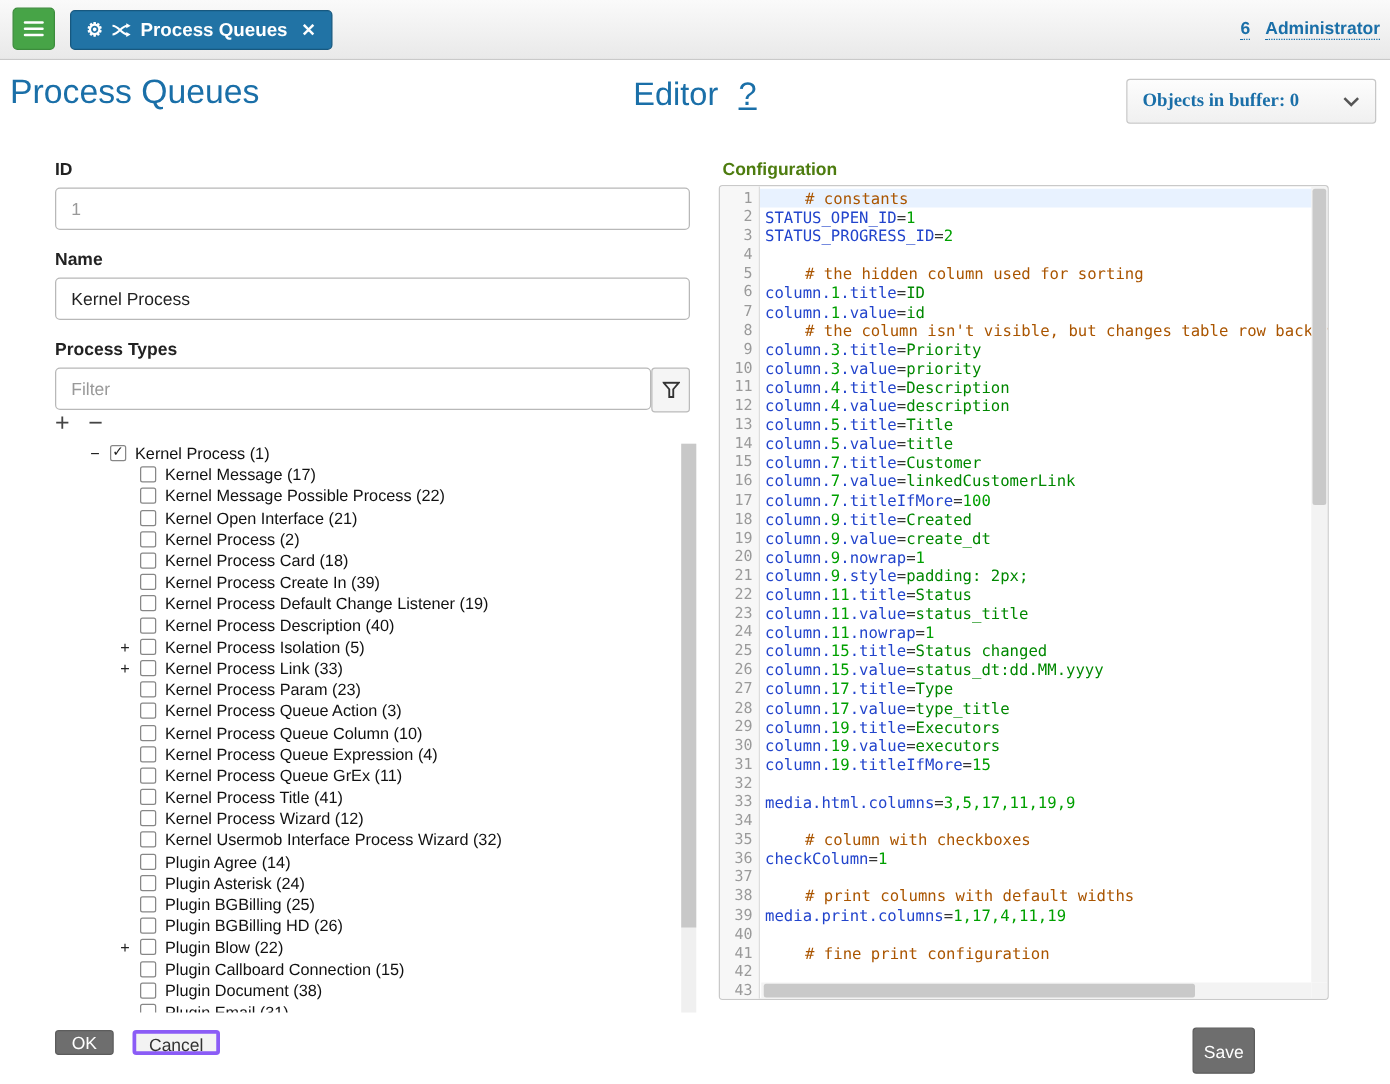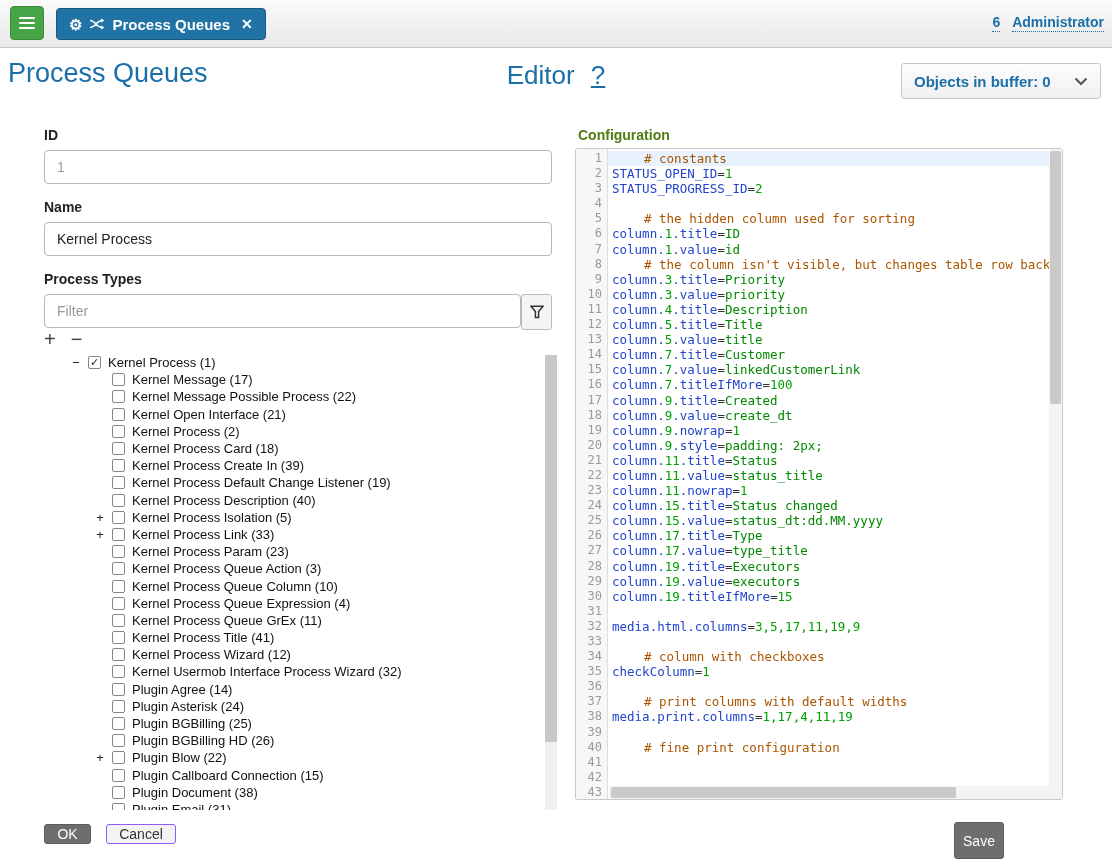--- a/index.html
+++ b/index.html
@@ -24,21 +24,21 @@
 
   
   .h1{position:absolute;left:8px;top:58px;font-size:27px;font-weight:400;color:#1a6fa8;margin:0;}
   .editor-title{position:absolute;left:0;top:60px;width:1112px;text-align:center;
                 font-size:26px;color:#1a6fa8;pointer-events:none;}
   .editor-title .help{text-decoration:underline;margin-left:9px;cursor:pointer;pointer-events:auto;}
   .buffer-btn{position:absolute;right:11px;top:63px;width:200px;height:36px;
               background:linear-gradient(#fdfdfd,#f0f0f0);border:1px solid #c7c7c7;border-radius:3px;
               display:flex;align-items:center;justify-content:space-between;padding:0 12px;
               color:#1a6fa8;font-weight:bold;font-size:15px;cursor:pointer;box-sizing:border-box;
-              font-family:Liberation Sans, sans-serif;}
+              font-family:Liberation Serif, serif;}
 
   
   .flabel{position:absolute;left:44px;font-weight:bold;font-size:14px;color:#222;}
   .tinput{position:absolute;left:44px;width:508px;height:34px;border:1px solid #b8b8b8;border-radius:4px;
           padding:0 12px;font-size:14px;box-sizing:border-box;font-family:inherit;background:#fff;outline:none;}
   #id-input{top:150px;color:#999;}
   #name-input{top:222px;color:#222;}
   #filter-input{top:294px;width:477px;color:#222;}
   #filter-input::placeholder{color:#999;}
   .filter-btn{position:absolute;left:521px;top:294px;width:31px;height:36px;background:#f5f5f5;
@@ -80,21 +80,21 @@
   .tk-v{color:#008800;}
   .vscroll{position:absolute;right:0;top:0;bottom:13px;width:13px;background:#f3f3f3;}
   .vscroll .thumb{position:absolute;left:1px;top:2px;width:11px;height:253px;background:#c9c9c9;border-radius:2px;}
   .hscroll{position:absolute;left:33px;right:13px;bottom:0;height:13px;background:#f3f3f3;}
   .hscroll .thumb{position:absolute;left:2px;top:1px;width:345px;height:11px;background:#c9c9c9;border-radius:2px;}
   .sb-corner{position:absolute;right:0;bottom:0;width:13px;height:13px;background:#f3f3f3;}
 
   
   .btn{position:absolute;height:20px;border-radius:3px;font-size:14px;font-family:inherit;cursor:pointer;}
   .btn.dark{background:#6e6e6e;color:#fff;border:1px solid #5c5c5c;}
-  .btn.light{background:#f3f3f3;color:#333;border:1px solid #8b5cf6;}
+  .btn.light{background:#f3f3f3;color:#333;border:3px solid #8b5cf6;}
   #ok-btn{left:44px;top:824px;width:47px;}
   #cancel-btn{left:106px;top:824px;width:70px;}
   #save-btn{left:954px;top:822px;width:50px;height:37px;}
 </style>
 </head>
 <body>
 
 <div class="page">
 
   <div class="topbar">
@@ -341,20 +341,21 @@
           <div class="cl"><span class="tk-k">STATUS_OPEN_ID</span><span class="tk-eq">=</span><span class="tk-n">1</span></div>
           <div class="cl"><span class="tk-k">STATUS_PROGRESS_ID</span><span class="tk-eq">=</span><span class="tk-n">2</span></div>
           <div class="cl"></div>
           <div class="cl"><span class="tk-com"># the hidden column used for sorting</span></div>
           <div class="cl"><span class="tk-k">column.</span><span class="tk-n">1</span><span class="tk-k">.title</span><span class="tk-eq">=</span><span class="tk-v">ID</span></div>
           <div class="cl"><span class="tk-k">column.</span><span class="tk-n">1</span><span class="tk-k">.value</span><span class="tk-eq">=</span><span class="tk-v">id</span></div>
           <div class="cl"><span class="tk-com"># the column isn't visible, but changes table row background dep</span></div>
           <div class="cl"><span class="tk-k">column.</span><span class="tk-n">3</span><span class="tk-k">.title</span><span class="tk-eq">=</span><span class="tk-v">Priority</span></div>
           <div class="cl"><span class="tk-k">column.</span><span class="tk-n">3</span><span class="tk-k">.value</span><span class="tk-eq">=</span><span class="tk-v">priority</span></div>
           <div class="cl"><span class="tk-k">column.</span><span class="tk-n">4</span><span class="tk-k">.title</span><span class="tk-eq">=</span><span class="tk-v">Description</span></div>
+          <div class="cl"><span class="tk-k">column.</span><span class="tk-n">4</span><span class="tk-k">.value</span><span class="tk-eq">=</span><span class="tk-v">description</span></div>
           <div class="cl"><span class="tk-k">column.</span><span class="tk-n">5</span><span class="tk-k">.title</span><span class="tk-eq">=</span><span class="tk-v">Title</span></div>
           <div class="cl"><span class="tk-k">column.</span><span class="tk-n">5</span><span class="tk-k">.value</span><span class="tk-eq">=</span><span class="tk-v">title</span></div>
           <div class="cl"><span class="tk-k">column.</span><span class="tk-n">7</span><span class="tk-k">.title</span><span class="tk-eq">=</span><span class="tk-v">Customer</span></div>
           <div class="cl"><span class="tk-k">column.</span><span class="tk-n">7</span><span class="tk-k">.value</span><span class="tk-eq">=</span><span class="tk-v">linkedCustomerLink</span></div>
           <div class="cl"><span class="tk-k">column.</span><span class="tk-n">7</span><span class="tk-k">.titleIfMore</span><span class="tk-eq">=</span><span class="tk-n">100</span></div>
           <div class="cl"><span class="tk-k">column.</span><span class="tk-n">9</span><span class="tk-k">.title</span><span class="tk-eq">=</span><span class="tk-v">Created</span></div>
           <div class="cl"><span class="tk-k">column.</span><span class="tk-n">9</span><span class="tk-k">.value</span><span class="tk-eq">=</span><span class="tk-v">create_dt</span></div>
           <div class="cl"><span class="tk-k">column.</span><span class="tk-n">9</span><span class="tk-k">.nowrap</span><span class="tk-eq">=</span><span class="tk-n">1</span></div>
           <div class="cl"><span class="tk-k">column.</span><span class="tk-n">9</span><span class="tk-k">.style</span><span class="tk-eq">=</span><span class="tk-v">padding: 2px;</span></div>
           <div class="cl"><span class="tk-k">column.</span><span class="tk-n">11</span><span class="tk-k">.title</span><span class="tk-eq">=</span><span class="tk-v">Status</span></div>

